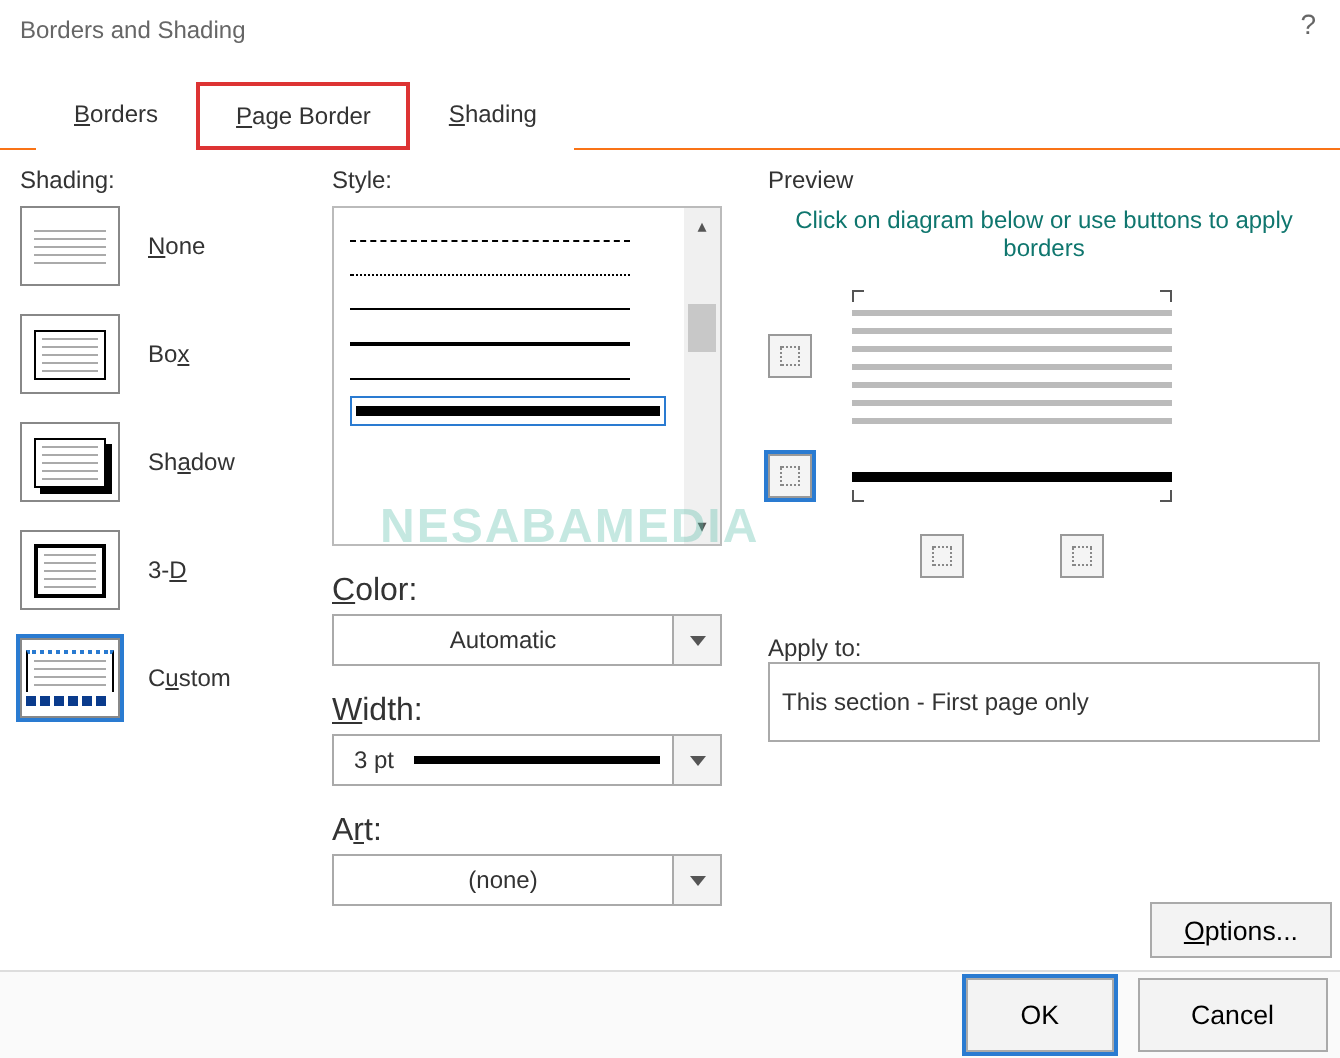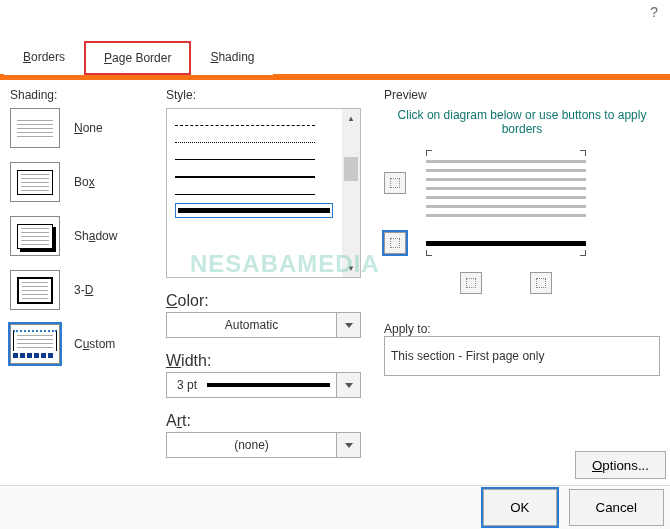--- a/index.html
+++ b/index.html
@@ -1,21 +1,21 @@
 <!DOCTYPE html>
 <html><head>
 <meta charset="utf-8">
 <style>
   * { box-sizing: border-box; font-family: "Segoe UI", Tahoma, sans-serif; }
   body { margin:0; background:#fff; font-size:12px; color:#333; }
   .window { width:670px; height:529px; background:#fff; position:relative; overflow:hidden; }
   .titlebar { display:flex; align-items:center; height:30px; padding:0 10px; color:#666; }
   .titlebar .title { font-size:12px; }
   .titlebar .help { position:absolute; right:12px; top:4px; font-size:14px; color:#666; }
-  .tabs { display:flex; border-bottom:6px solid #f97316; padding-left:4px; margin-top:10px; }
+  .tabs { display:flex; border-bottom:1px solid #f97316; padding-left:18px; margin-top:10px; }
   .tab { padding:8px 18px; border:1px solid transparent; cursor:pointer; position:relative; top:1px; background:#fff; }
   .tab.active { border:1px solid #ddd; border-bottom:1px solid #fff; }
   .tab.highlighted { border:2px solid #d33; }
   .tab u { text-decoration:underline; }
   .body { display:flex; padding:8px 10px 8px 10px; }
   .col-setting { width:150px; }
   .col-style { width:210px; padding-left:6px; }
   .col-preview { flex:1; padding-left:14px; }
   .label-head { font-size:12px; margin-bottom:6px; }
   .setting-list { display:flex; flex-direction:column; gap:14px; margin-top:4px; }
@@ -71,20 +71,21 @@
   .footer { position:absolute; bottom:0; left:0; right:0; height:44px; border-top:1px solid #ddd; display:flex; align-items:center; justify-content:flex-end; gap:12px; padding-right:6px; background:#fafafa; }
   .btn { height:37px; padding:0 26px; border:1px solid #aaa; background:#f3f3f3; }
   .btn.primary { outline:2px solid #2a7bd1; }
   .watermark { position:absolute; left:190px; top:250px; font-size:24px; font-weight:700; color:rgba(90,190,170,0.35); pointer-events:none; letter-spacing:1px; }
 </style>
 </head>
 <body>
 
 <div class="window">
   <div class="titlebar">
+    <span class="title">Borders and Shading</span>
     <span class="help">?</span>
   </div>
 
   <div class="tabs">
     <div class="tab"><span><u>B</u>orders</span></div>
     <div class="tab active highlighted"><span><u>P</u>age Border</span></div>
     <div class="tab"><span><u>S</u>hading</span></div>
   </div>
 
   <div class="body">

